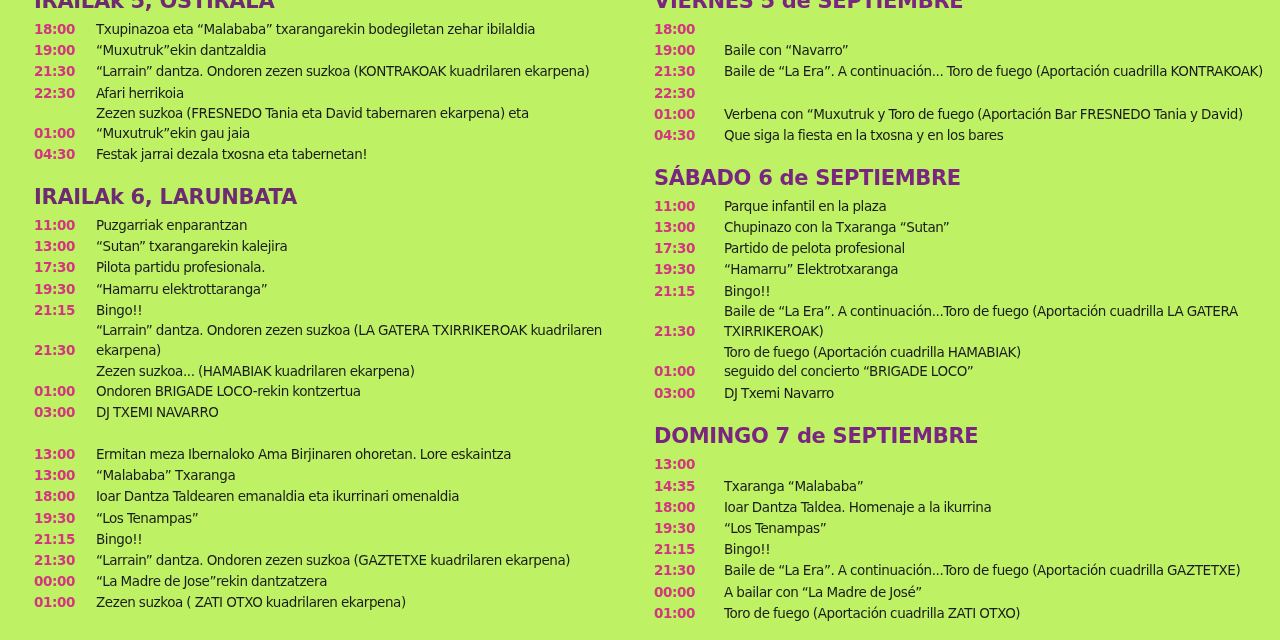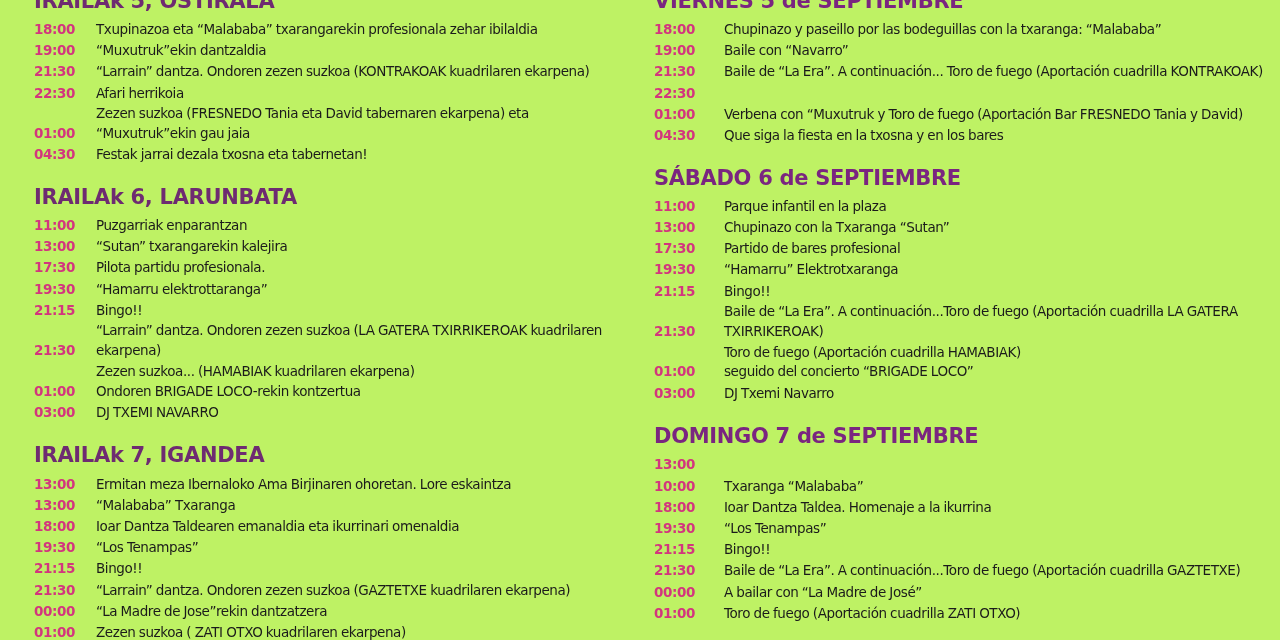--- a/index.html
+++ b/index.html
@@ -88,21 +88,21 @@
 <body>
 
 <div class="poster">
   <div class="column col-eu">
       <div class="day-block first">
         <h2 class="day-title">IRAILAk 5, OSTIRALA</h2>
         <ul class="events">
           <li class="event">
             <span class="event-time">18:00</span>
             <span class="event-desc">
-              <span class="sub-line">Txupinazoa eta “Malababa” txarangarekin profesionala zehar ibilaldia</span>
+              <span class="sub-line">Txupinazoa eta “Malababa” txarangarekin bodegiletan zehar ibilaldia</span>
             </span>
           </li>
           <li class="event">
             <span class="event-time">19:00</span>
             <span class="event-desc">
               <span class="sub-line">“Muxutruk”ekin dantzaldia</span>
             </span>
           </li>
           <li class="event">
             <span class="event-time">21:30</span>
@@ -178,21 +178,20 @@
           </li>
           <li class="event">
             <span class="event-time">03:00</span>
             <span class="event-desc">
               <span class="sub-line">DJ TXEMI NAVARRO</span>
             </span>
           </li>
         </ul>
       </div>
       <div class="day-block third">
-        <h2 class="day-title">IRAILAk 7, IGANDEA</h2>
         <ul class="events">
           <li class="event">
             <span class="event-time">13:00</span>
             <span class="event-desc">
               <span class="sub-line">Ermitan meza Ibernaloko Ama Birjinaren ohoretan. Lore eskaintza</span>
             </span>
           </li>
           <li class="event">
             <span class="event-time">13:00</span>
             <span class="event-desc">
@@ -237,23 +236,20 @@
           </li>
         </ul>
       </div>
     </div>
   <div class="column col-es">
       <div class="day-block first">
         <h2 class="day-title">VIERNES 5 de SEPTIEMBRE</h2>
         <ul class="events">
           <li class="event">
             <span class="event-time">18:00</span>
-            <span class="event-desc">
-              <span class="sub-line">Chupinazo y paseillo por las bodeguillas con la txaranga: “Malababa”</span>
-            </span>
           </li>
           <li class="event">
             <span class="event-time">19:00</span>
             <span class="event-desc">
               <span class="sub-line">Baile con “Navarro”</span>
             </span>
           </li>
           <li class="event">
             <span class="event-time">21:30</span>
             <span class="event-desc">
@@ -288,21 +284,21 @@
           </li>
           <li class="event">
             <span class="event-time">13:00</span>
             <span class="event-desc">
               <span class="sub-line">Chupinazo con la Txaranga “Sutan”</span>
             </span>
           </li>
           <li class="event">
             <span class="event-time">17:30</span>
             <span class="event-desc">
-              <span class="sub-line">Partido de bares profesional</span>
+              <span class="sub-line">Partido de pelota profesional</span>
             </span>
           </li>
           <li class="event">
             <span class="event-time">19:30</span>
             <span class="event-desc">
               <span class="sub-line">“Hamarru” Elektrotxaranga</span>
             </span>
           </li>
           <li class="event">
             <span class="event-time">21:15</span>
@@ -331,21 +327,21 @@
           </li>
         </ul>
       </div>
       <div class="day-block third">
         <h2 class="day-title">DOMINGO 7 de SEPTIEMBRE</h2>
         <ul class="events">
           <li class="event">
             <span class="event-time">13:00</span>
           </li>
           <li class="event">
-            <span class="event-time">10:00</span>
+            <span class="event-time">14:35</span>
             <span class="event-desc">
               <span class="sub-line">Txaranga “Malababa”</span>
             </span>
           </li>
           <li class="event">
             <span class="event-time">18:00</span>
             <span class="event-desc">
               <span class="sub-line">Ioar Dantza Taldea. Homenaje a la ikurrina</span>
             </span>
           </li>

